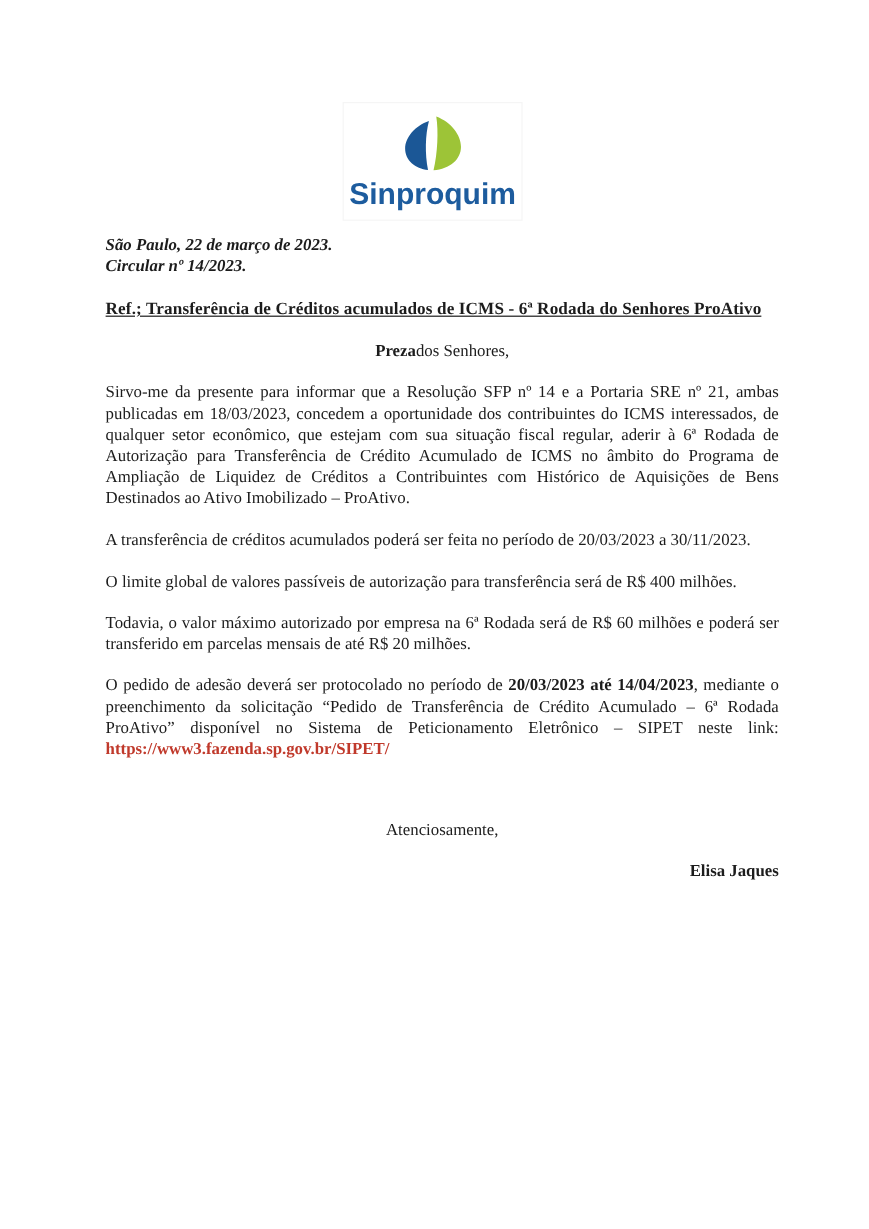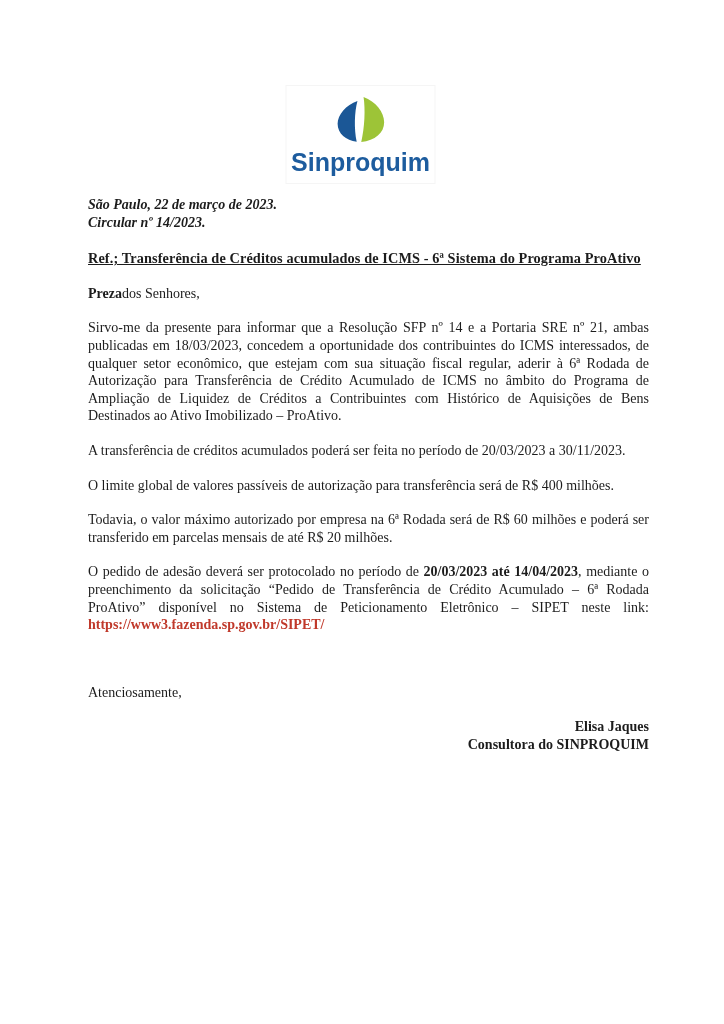--- a/index.html
+++ b/index.html
@@ -54,21 +54,21 @@
     margin:19px 0 0 0;
     font-weight:700;
     font-size:14.3px;
     text-decoration:underline;
     letter-spacing:0.1px;
   }
   .para{
     margin:17px 0 0 0;
     text-align:justify;
   }
-  .para.no-justify{text-align:left;}
+  .para.no-justify{text-align:center;}
   .closing{margin-top:50px;}
   .sig{margin-top:17px;}
   .sig-line{margin:0;font-weight:700;text-align:right;}
   a.doc-link{
     color:var(--link-color);
     text-decoration:none;
     cursor:pointer;
     font-weight:bold;
   }
 </style>
@@ -83,32 +83,31 @@
       <path class="mark-right" d="M42,2 C58,8 69,22 69,35 C69,49 57,59 39,60.8 C43.5,42 44.5,18 42,2 Z"></path>
     </svg>
     <div class="logo-text">Sinproquim</div>
   </div>
 
   <div class="letter">
 
     <p class="line bold">São Paulo, 22 de março de 2023.</p>
     <p class="line bold">Circular nº 14/2023.</p>
 
-    <p class="ref-heading">Ref.; Transferência de Créditos acumulados de ICMS - 6ª Sistema do Programa ProAtivo</p>
+    <p class="ref-heading">Ref.; Transferência de Créditos acumulados de ICMS - 6ª Rodada do Senhores ProAtivo</p>
 
     <div id="paragraphs">
         <p class="para no-justify"><span class="bold">Preza</span><span>dos Senhores,</span></p>
         <p class="para"><span>Sirvo-me da presente para informar que a Resolução SFP nº 14 e a Portaria SRE nº 21, ambas publicadas em 18/03/2023, concedem a oportunidade dos contribuintes do ICMS interessados, de qualquer setor econômico, que estejam com sua situação fiscal regular, aderir à 6ª Rodada de Autorização para Transferência de Crédito Acumulado de ICMS no âmbito do Programa de Ampliação de Liquidez de Créditos a Contribuintes com Histórico de Aquisições de Bens Destinados ao Ativo Imobilizado – ProAtivo.</span></p>
         <p class="para"><span>A transferência de créditos acumulados poderá ser feita no período de 20/03/2023 a 30/11/2023.</span></p>
         <p class="para"><span>O limite global de valores passíveis de autorização para transferência será de R$ 400 milhões.</span></p>
         <p class="para"><span>Todavia, o valor máximo autorizado por empresa na 6ª Rodada será de R$ 60 milhões e poderá ser transferido em parcelas mensais de até R$ 20 milhões.</span></p>
         <p class="para"><span>O pedido de adesão deverá ser protocolado no período de </span><span class="bold">20/03/2023 até 14/04/2023</span><span>, mediante o preenchimento da solicitação “Pedido de Transferência de Crédito Acumulado – 6ª Rodada ProAtivo” disponível no Sistema de Peticionamento Eletrônico – SIPET neste link: </span><a class="doc-link" href="#">https://www3.fazenda.sp.gov.br/SIPET/</a></p>
       </div>
 
     <p class="para no-justify closing">Atenciosamente,</p>
 
     <div class="sig">
       <p class="sig-line">Elisa Jaques</p>
-      <p class="sig-line">Consultora do SINPROQUIM</p>
     </div>
 
   </div>
 </div>
 
 </body></html>

